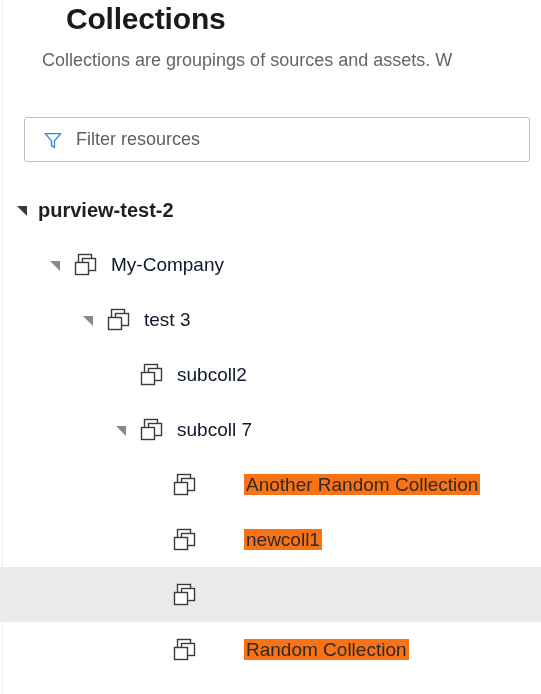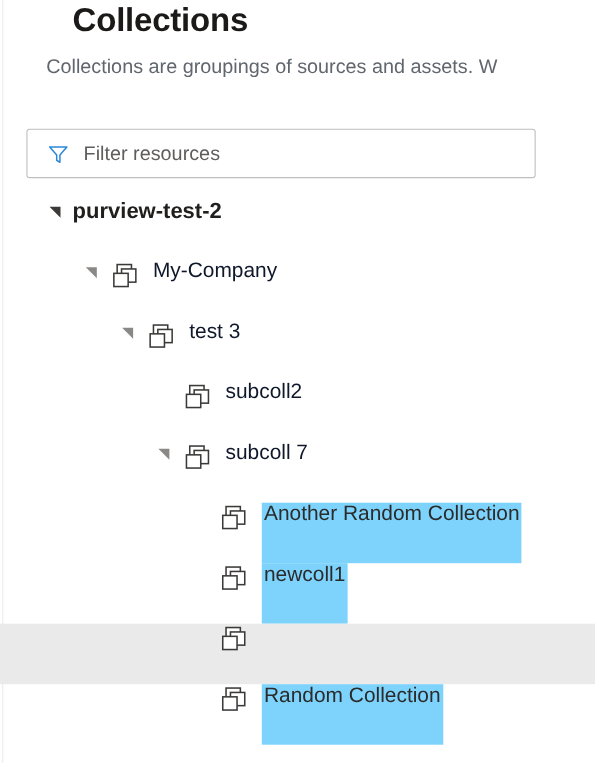--- a/index.html
+++ b/index.html
@@ -61,21 +61,21 @@
     white-space: nowrap;
     width: 505px;
     overflow: hidden;
   }
 
   
   .filter-box {
     position: absolute;
     left: 24px;
     top: 117px;
-    width: 463px;
+    width: 506px;
     height: 45px;
     border: 1px solid #bfbfbf;
     border-radius: 3px;
     background: #ffffff;
     box-sizing: border-box;
     display: flex;
     align-items: center;
     cursor: text;
   }
   .filter-icon {
@@ -105,23 +105,23 @@
   .tree {
     position: absolute;
     left: 0;
     top: 182px;
     width: 541px;
   }
   .tree-row {
     position: relative;
     height: 55px;
     display: flex;
+    align-items: center;
     cursor: pointer;
     box-sizing: border-box;
-    padding-left: 28px;
   }
   .tree-row.hovered {
     background: #eaeaea;
   }
   .row-indent {
     flex: 0 0 auto;
   }
   .chevron {
     width: 20px;
     height: 20px;
@@ -144,23 +144,24 @@
     color: #0f172a;
     white-space: nowrap;
     line-height: 1;
   }
   .row-label.root {
     font-weight: 700;
     color: #201f1e;
     font-size: 20px;
   }
   .row-label.highlighted {
-    background: #7dd3fc;
+    background: #f97316;
     color: #2b2b2b;
     padding: 1px 2px;
+    margin-left: 34px;
   }
 </style>
 </head>
 <body>
 
 <div class="left-rail"></div>
 
 <div class="page">
 
   <div class="header">

